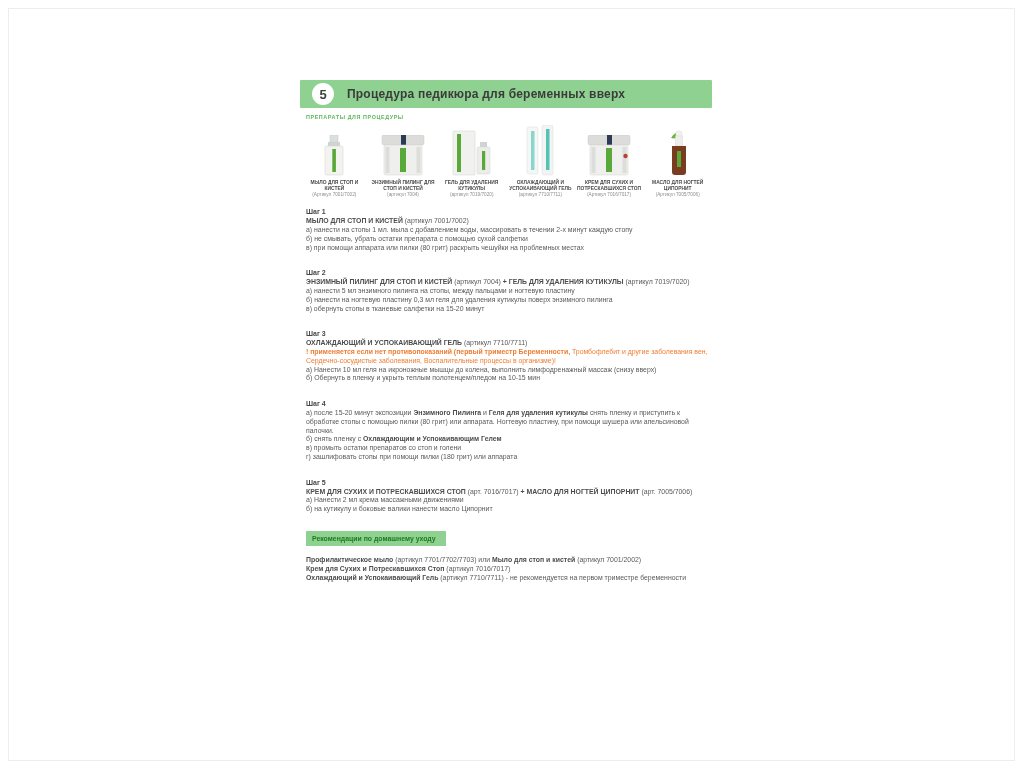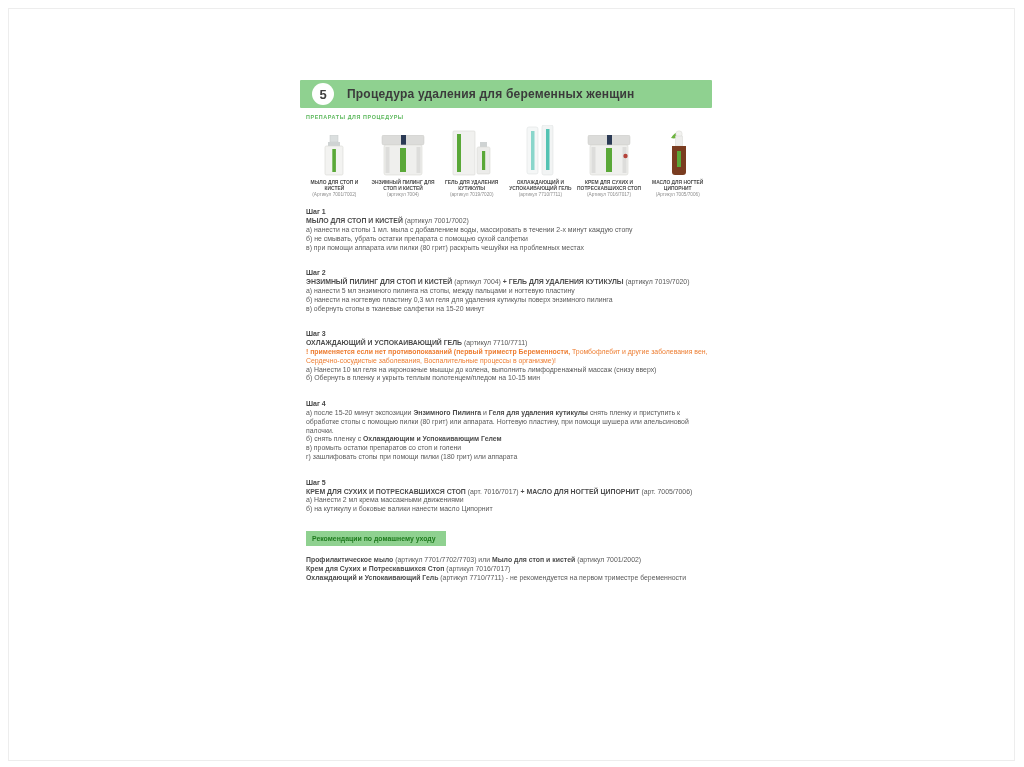--- a/index.html
+++ b/index.html
@@ -64,21 +64,21 @@
 <body>
 
 <div class="page-frame"></div>
 
 <div class="slide">
 
   <div class="header-band">
     <div class="num-circle">
       <span>5</span>
     </div>
-    <div class="slide-title">Процедура удаления для беременных женщин</div>
+    <div class="slide-title">Процедура педикюра для беременных вверх</div>
   </div>
 
   <div class="products-heading">ПРЕПАРАТЫ ДЛЯ ПРОЦЕДУРЫ</div>
 
   <div class="products-row">
       <div class="product">
         <div class="product-img">
           <svg width="24" height="42" viewBox="0 0 24 42">
     <rect x="8" y="0" width="8" height="7" fill="#dbdfdf" stroke="#c4c8c8" stroke-width="0.5"></rect>
     <rect x="6" y="7" width="12" height="4" fill="#cfd3d3"></rect>

